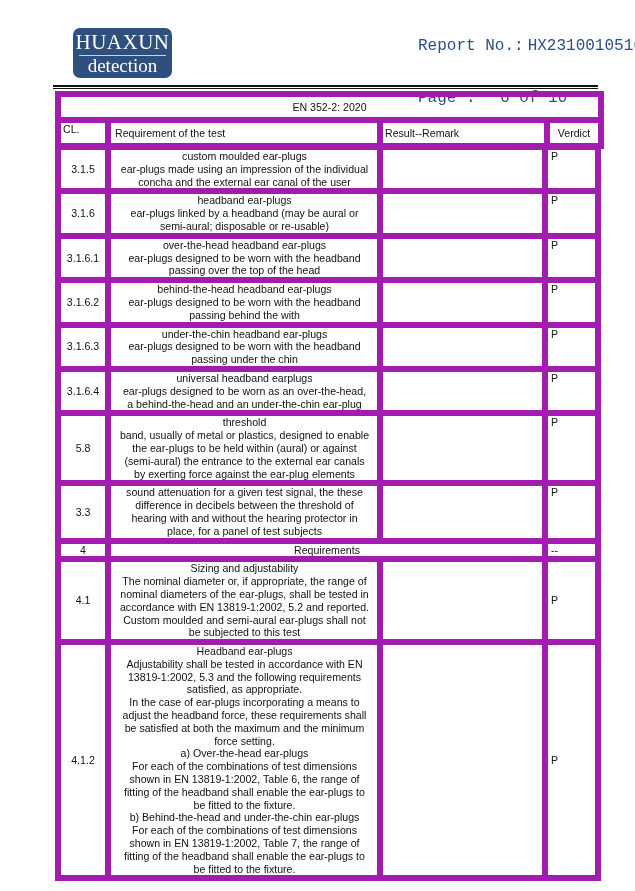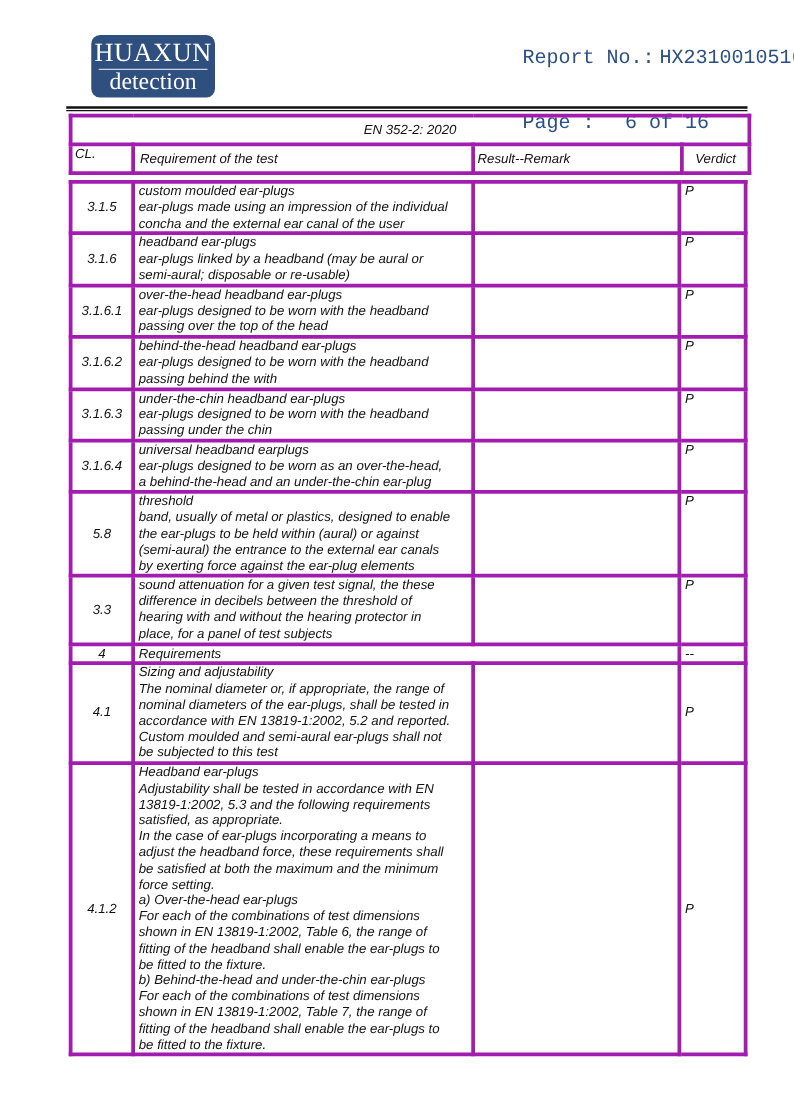--- a/index.html
+++ b/index.html
@@ -13,27 +13,27 @@
   .hdr-info { position:absolute; left:418px; top:38px; font-family:Liberation Mono, monospace; font-size:16px; color:#2a4f86; }
   .hdr-info .row { height:24px; line-height:16px; white-space:nowrap; }
   .hdr-info .lbl { display:inline-block; }
   .hdr-info .r1val { margin-left:4px; }
   .hdr-info .r2lbl { width:82px;margin-top:28px; }
 
   .hrule1 { position:absolute; left:53px; top:85px; width:545px; height:2px; background:#111; }
   .hrule2 { position:absolute; left:53px; top:88px; width:545px; height:1px; background:#111; }
 
   table { border-collapse:collapse; position:absolute; left:55px; table-layout:fixed; }
-  td { border:3px solid #a21caf; font-size:10.6px; line-height:12.8px; vertical-align:top; padding:0 2px;font-style:italic; }
+  td { border:6px solid #a21caf; font-size:10.6px; line-height:12.8px; vertical-align:top; padding:0 2px; }
   .head { top:91px; width:543px; }
   .head td { height:20px; vertical-align:middle; }
   .head .title { text-align:center; }
   .body { top:144px; width:540px; }
   .cl { vertical-align:middle;text-align:center; }
-  .req { padding-left:3px; }
+  .req { padding-left:3px;text-align:center; }
   .verdict { padding-left:3px; }
   .mid { vertical-align:middle; }
 </style>
 </head>
 <body>
 
 <div class="logo">
   <div class="l1">HUAXUN</div>
   <div class="rule"></div>
   <div class="l2">detection</div>

